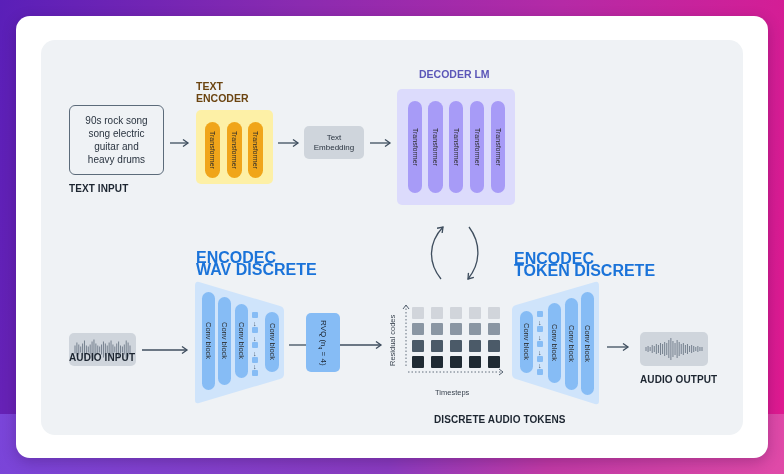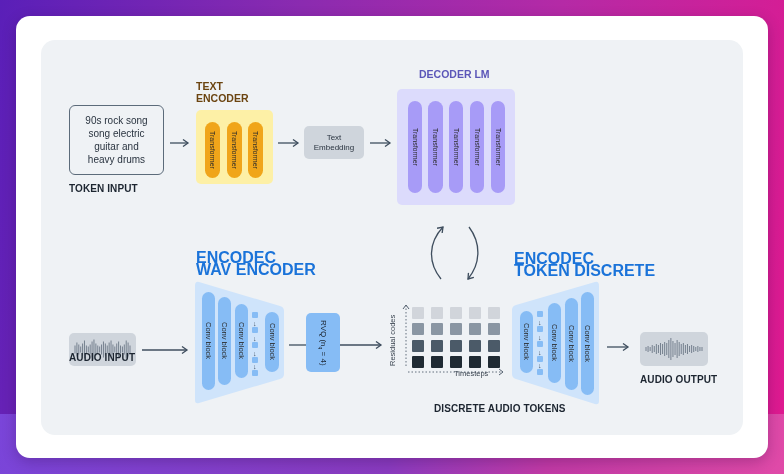--- a/index.html
+++ b/index.html
@@ -85,21 +85,21 @@
 <div class="panel"></div>
 
 <div class="text-input-box">
   <div>
     <div>90s rock song</div>
     <div>song electric</div>
     <div>guitar and</div>
     <div>heavy drums</div>
   </div>
 </div>
-<div class="label" style="left:69px; top:183px;">TOKEN INPUT</div>
+<div class="label" style="left:69px; top:183px;">TEXT INPUT</div>
 
 <div class="title-brown" style="left:196px; top:80px;">
   <div>TEXT</div>
   <div>ENCODER</div>
 </div>
 <div class="enc-box"></div>
 <div class="pill pill-yellow" style="left:205px; top:122px; width:15px; height:56px;">
     <span>Transformer</span>
   </div>
 <div class="pill pill-yellow" style="left:227px; top:122px; width:15px; height:56px;">
@@ -157,21 +157,21 @@
   <line x1="406" y1="366" x2="406" y2="306" stroke="#3f4e5e" stroke-width="0.8" stroke-dasharray="1.5,2"></line>
   <path d="M403,309 L406,305 L409,309" fill="none" stroke="#3f4e5e" stroke-width="0.9"></path>
   <line x1="408" y1="372" x2="502" y2="372" stroke="#3f4e5e" stroke-width="0.8" stroke-dasharray="1.5,2"></line>
   <path d="M499,369 L503,372 L499,375" fill="none" stroke="#3f4e5e" stroke-width="0.9"></path>
 </svg>
 
 <span class="abs" style="left:425px;top:227px;width:0;height:0;"></span>
 
 <div class="title-blue" style="left:196px; top:252px;">
   <div>ENCODEC</div>
-  <div>WAV ENCODER</div>
+  <div>WAV DISCRETE</div>
 </div>
 <div class="pill pill-blue" style="left:202px; top:292px; width:13px; height:98px;">
     <span>Conv block</span>
   </div>
 <div class="pill pill-blue" style="left:218px; top:297px; width:13px; height:88px;">
     <span>Conv block</span>
   </div>
 <div class="pill pill-blue" style="left:235px; top:304px; width:13px; height:74px;">
     <span>Conv block</span>
   </div>
@@ -210,22 +210,22 @@
     <div class="token" style="left: 450px; top: 339.6px; background: rgb(75, 90, 104);"></div>
     <div class="token" style="left: 469px; top: 339.6px; background: rgb(75, 90, 104);"></div>
     <div class="token" style="left: 488px; top: 339.6px; background: rgb(75, 90, 104);"></div>
     <div class="token" style="left: 412px; top: 355.9px; background: rgb(31, 42, 51);"></div>
     <div class="token" style="left: 431px; top: 355.9px; background: rgb(31, 42, 51);"></div>
     <div class="token" style="left: 450px; top: 355.9px; background: rgb(31, 42, 51);"></div>
     <div class="token" style="left: 469px; top: 355.9px; background: rgb(31, 42, 51);"></div>
     <div class="token" style="left: 488px; top: 355.9px; background: rgb(31, 42, 51);"></div>
   </div>
 <div class="axis-label" style="left:388px; top:366px; transform: rotate(-90deg); transform-origin: left top;">Residual codes</div>
-<div class="axis-label" style="left:435px; top:369px;margin-left:19px;">Timesteps</div>
-<div class="label" style="left:390px; top:403px;padding-left:44px;">DISCRETE AUDIO TOKENS</div>
+<div class="axis-label" style="left:435px; top:388px;">Timesteps</div>
+<div class="label" style="left:390px; top:414px;padding-left:44px;">DISCRETE AUDIO TOKENS</div>
 
 <div class="title-blue" style="left:514px; top:253px;">
   <div>ENCODEC</div>
   <div>TOKEN DISCRETE</div>
 </div>
 <div class="pill pill-blue" style="left:520px; top:311px; width:13px; height:62px;">
     <span>Conv block</span>
   </div>
 <div>
   <div class="sq" style="left:537px; top:311px;"></div>

